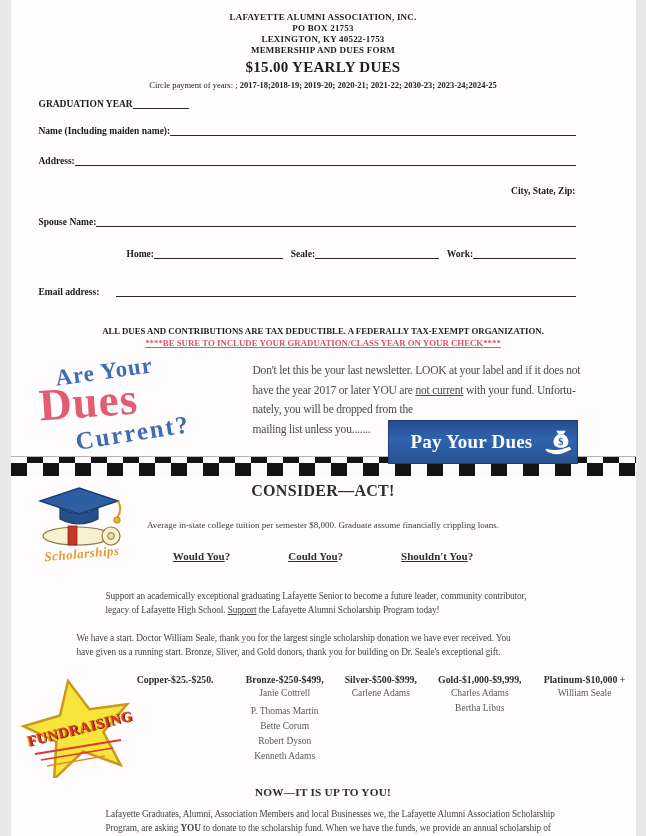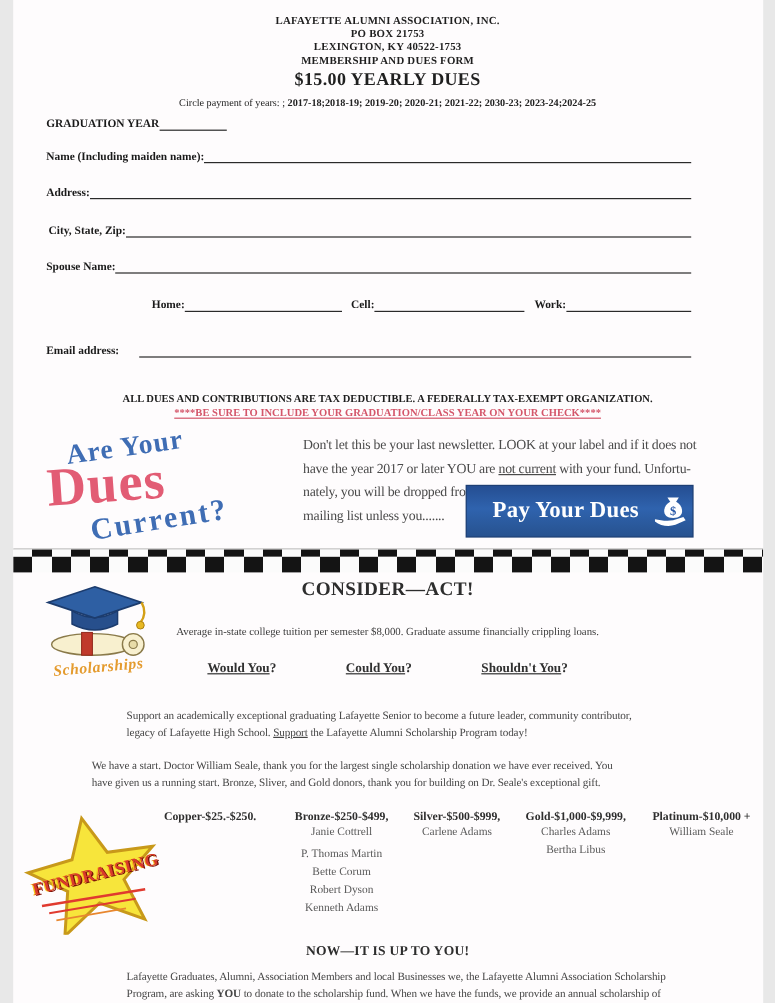--- a/index.html
+++ b/index.html
@@ -16,21 +16,21 @@
   .hdr-circle .yrs{font-weight:bold;}
   
   .form{margin:0 60px 0 28px;font-size:9.5px;color:#1a1a1a;}
   .frow{display:flex;align-items:flex-end;}
   .frow .lbl{font-weight:bold;white-space:nowrap;}
   .fill{flex:1;border-bottom:1px solid #2a2a2a;height:11px;}
   .fill-fixed{display:inline-block;border-bottom:1px solid #2a2a2a;height:11px;}
   .grad{margin-top:7px;}
   .r-name{margin-top:15px;}
   .r-addr{margin-top:18px;}
-  .r-city{margin-top:20px;padding-left:2px;}
+  .r-city{margin-top:20px;padding-left:2px;flex-direction:column;}
   .r-spouse{margin-top:18px;}
   .r-phone{margin-top:20px;padding-left:88px;}
   .r-phone .lbl{margin-left:8px;}
   .r-phone .lbl:first-child{margin-left:0;}
   .r-email{margin-top:26px;gap:17px;}
   
   .tax{margin-top:29px;text-align:center;font-size:8.8px;font-weight:bold;color:#1e1e1e;}
   .red-line{margin-top:2px;text-align:center;font-size:8.8px;font-weight:bold;
     color:#d4566a;text-decoration:underline;}
   
@@ -39,21 +39,21 @@
   .dues-art .l1{position:absolute;left:32px;top:2px;font-size:23px;font-weight:bold;
     color:#3f6db4;transform:rotate(-8deg);letter-spacing:1px;white-space:nowrap;}
   .dues-art .l2{position:absolute;left:16px;top:19px;font-size:45px;font-weight:bold;
     color:#e25c74;transform:rotate(-4deg);letter-spacing:1px;}
   .dues-art .l3{position:absolute;left:52px;top:62px;font-size:25px;font-weight:bold;
     color:#3f6db4;transform:rotate(-9deg);letter-spacing:2px;white-space:nowrap;}
   .dues-text{position:absolute;left:242px;top:4px;width:400px;font-size:11.5px;
     letter-spacing:-.2px;line-height:19.5px;color:#4a4a4a;}
   .dues-text div{white-space:nowrap;}
   .u{text-decoration:underline;}
-  .pay-btn{position:absolute;left:378px;top:47px;width:188px;height:42px;
+  .pay-btn{position:absolute;left:378px;top:64px;width:188px;height:42px;
     background:linear-gradient(180deg,#254e92 0%,#2f63ae 45%,#27528f 100%);
     display:flex;align-items:center;cursor:pointer;box-shadow:0 0 0 1px #1d3f74;}
   .pay-btn .pb-label{color:#fff;font-weight:bold;font-size:19px;padding-left:22px;
     letter-spacing:.2px;white-space:nowrap;}
   .pay-btn svg{margin-left:10px;}
   
   .checker{margin-top:2px;border-top:1px solid #b5b5b5;}
   .checker .row1{height:6px;
     background:repeating-linear-gradient(90deg,#fbfbfb 0 16px,#141414 16px 32px);}
   .checker .row2{height:13px;
@@ -121,21 +121,21 @@
       <span class="lbl">City, State, Zip:</span>
       <span class="fill"></span>
     </div>
     <div class="frow r-spouse">
       <span class="lbl">Spouse Name:</span>
       <span class="fill"></span>
     </div>
     <div class="frow r-phone">
       <span class="lbl">Home:</span>
       <span class="fill-fixed" style="width:146px;"></span>
-      <span class="lbl">Cell:</span>
+      <span class="lbl">Seale:</span>
       <span class="fill-fixed" style="width:140px;"></span>
       <span class="lbl">Work:</span>
       <span class="fill-fixed" style="width:116px;"></span>
     </div>
     <div class="frow r-email">
       <span class="lbl">Email address:</span>
       <span class="fill"></span>
     </div>
   </div>
 

